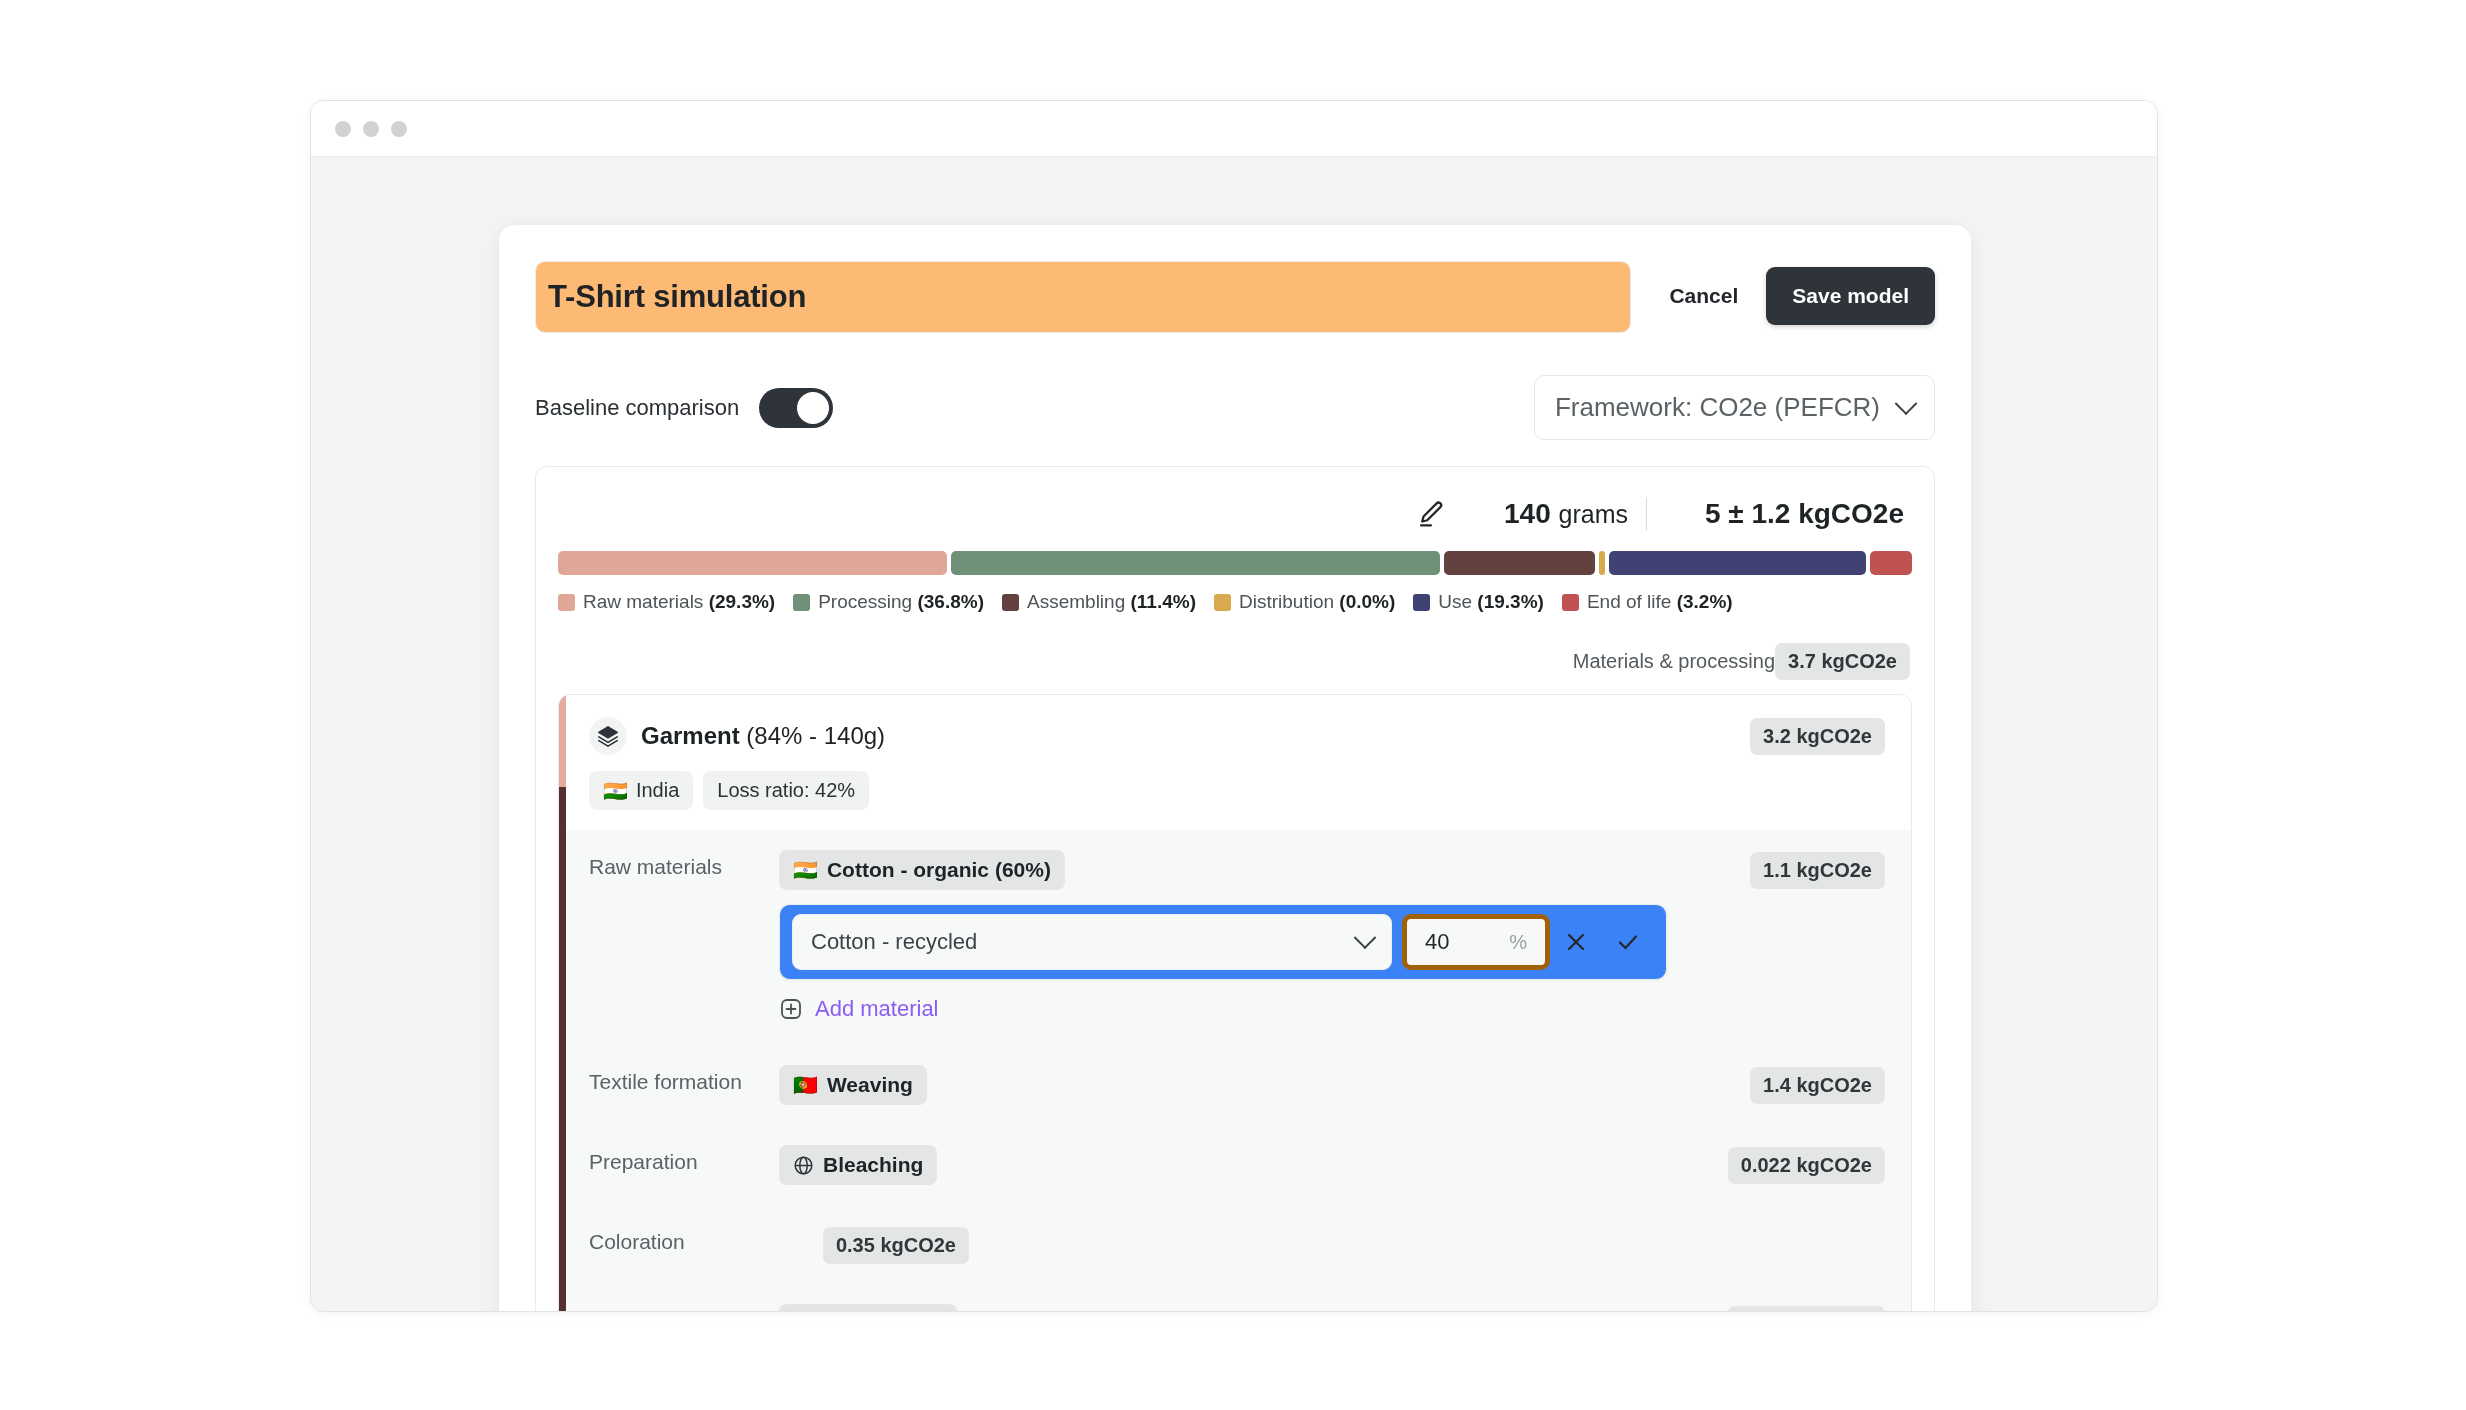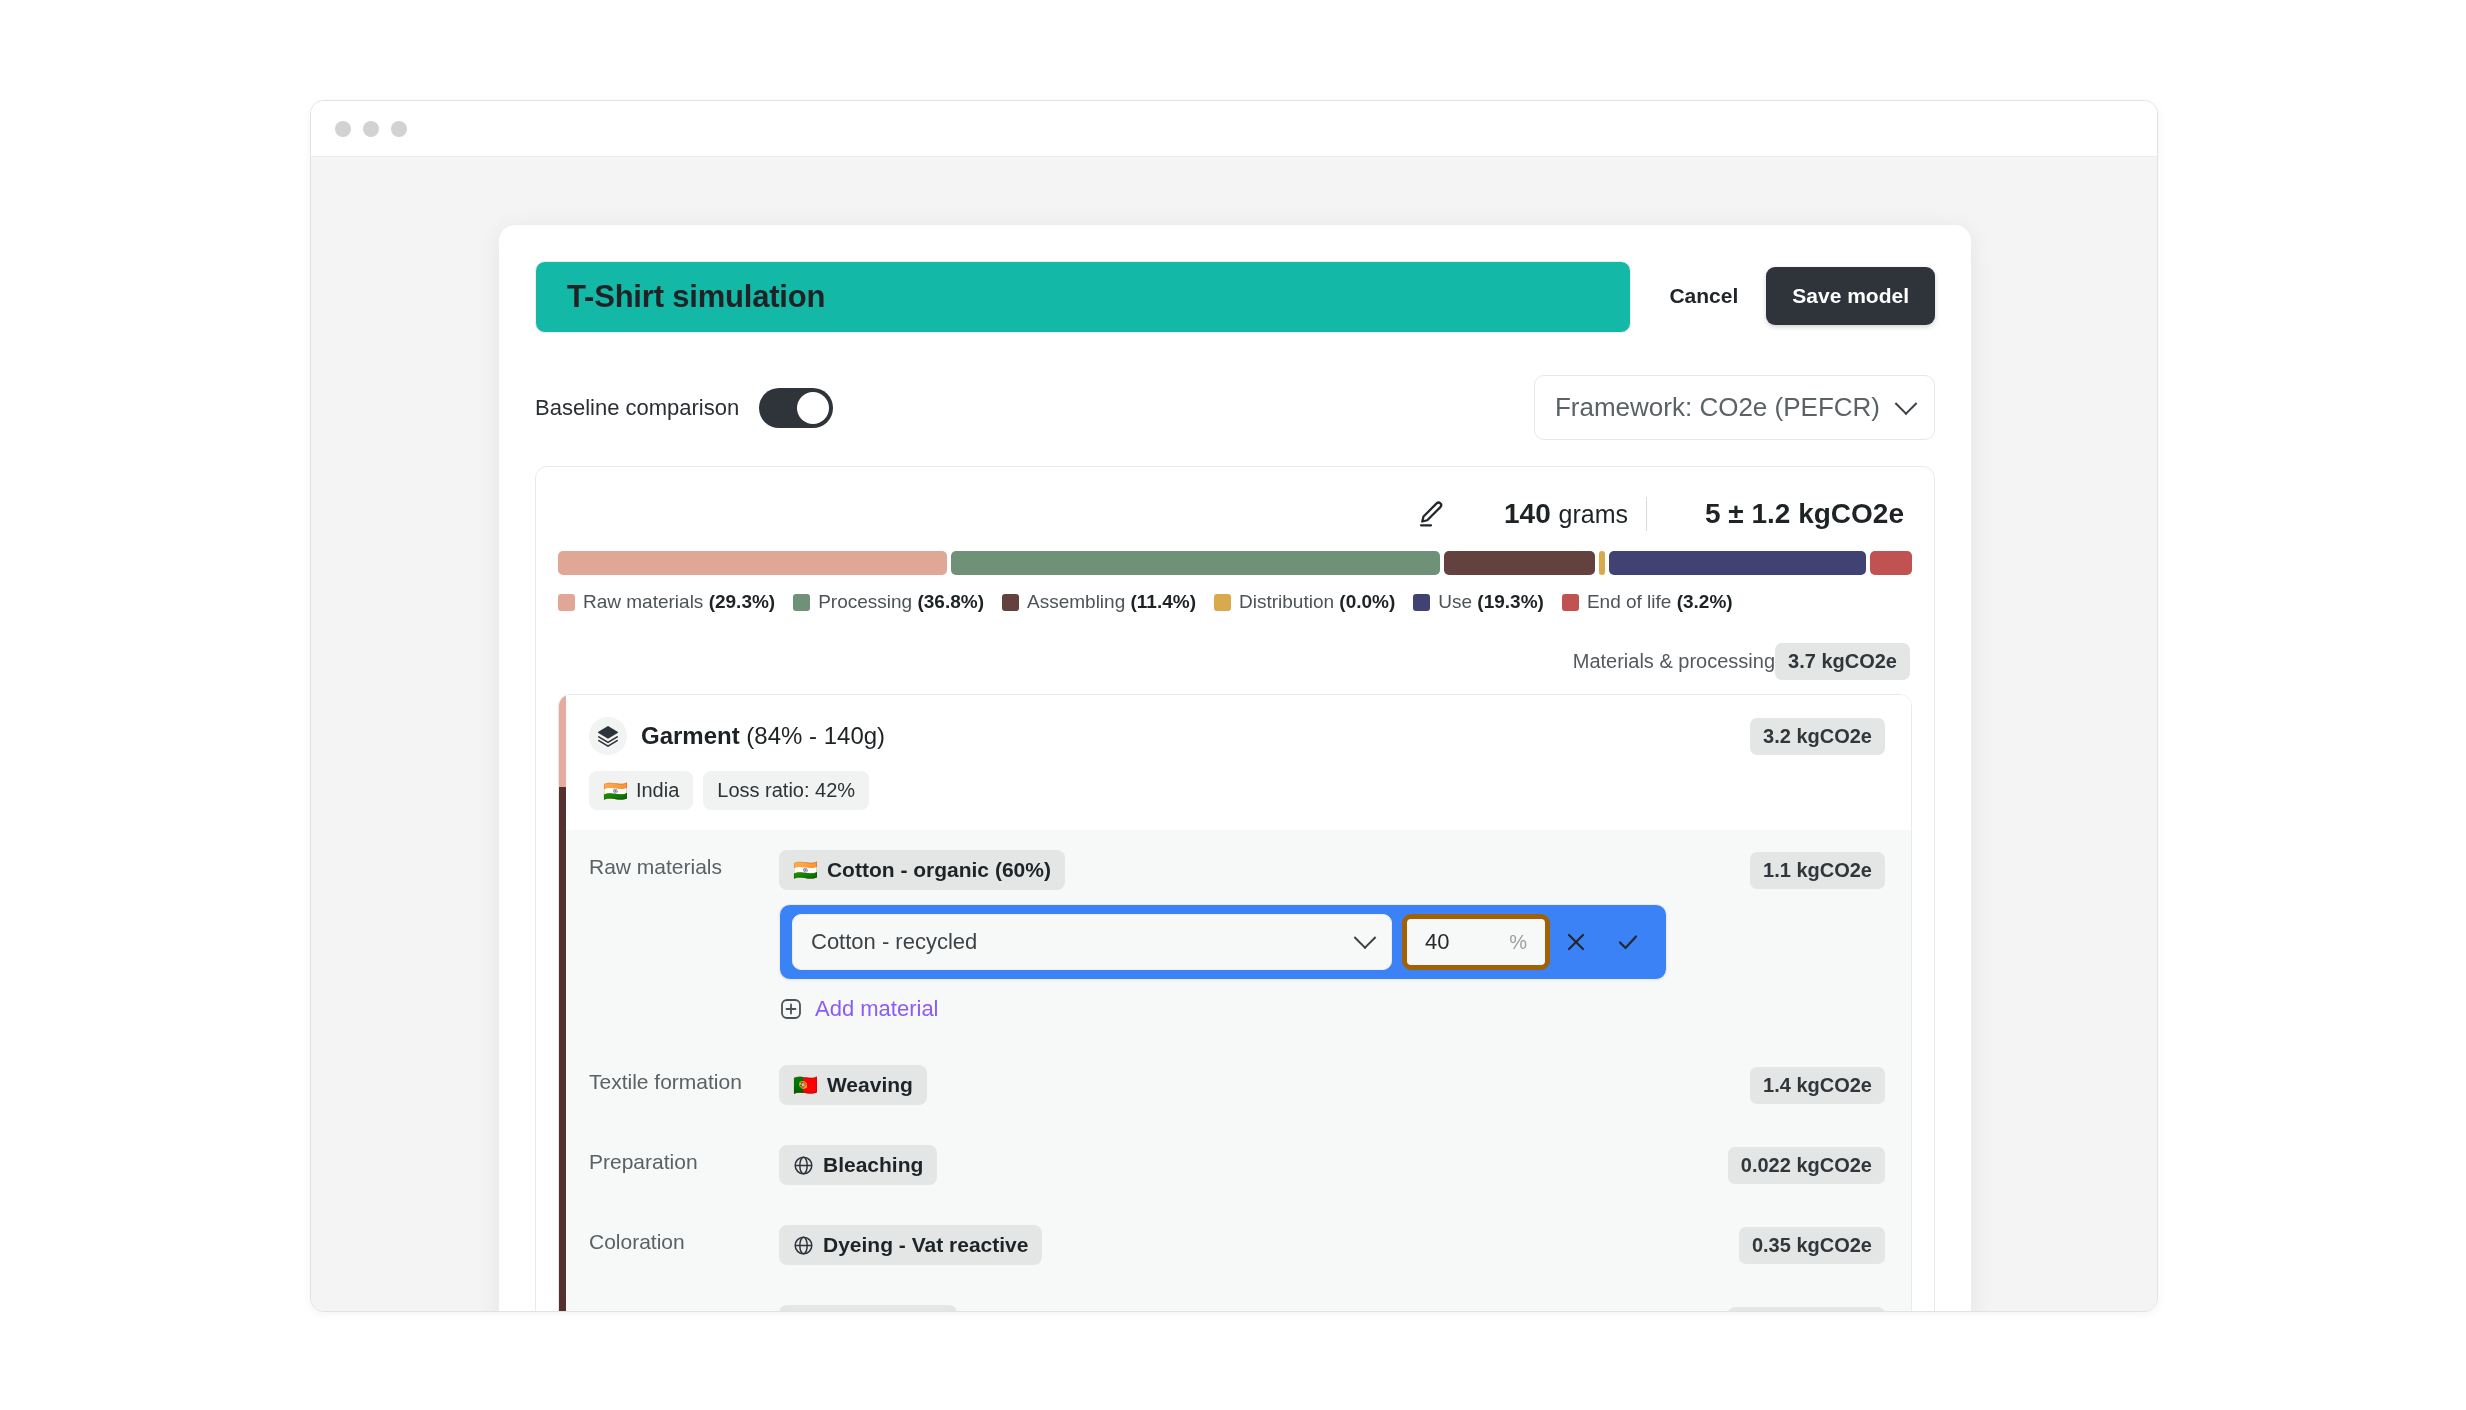--- a/index.html
+++ b/index.html
@@ -53,27 +53,27 @@
     background: #ffffff;
     border-radius: 16px;
     box-shadow: 0 4px 24px rgba(0,0,0,0.07);
     padding: 36px 36px 0 36px;
   }
 
   
   .header-row { display: flex; align-items: flex-start; gap: 20px; }
   .title-field {
     flex: 1;
-    background: #14b8a6;
+    background: #fdba74;
     border: 1px solid #eceeee;
     border-radius: 10px;
     height: 72px;
     display: flex;
     align-items: center;
-    padding: 0 31px;
+    padding: 0 12px;
     font-size: 31px;
     font-weight: 700;
     color: #1f2326;
     letter-spacing: -0.2px;
   }
   .header-actions { display: flex; align-items: center; gap: 10px; padding-top: 6px; }
   .btn-cancel {
     background: transparent; border: none;
     font-family: inherit; font-size: 21px; font-weight: 600;
     color: #22262a; padding: 14px 18px; cursor: pointer;
@@ -424,30 +424,20 @@
                       </svg>
                     </span>
                     <span>Bleaching</span>
                   </span></div>
                 <div class="row-value">
                   <span class="pill-value">0.022 kgCO2e</span>
                 </div>
               </div>
               <div class="data-row">
                 <div class="row-label">Coloration</div>
-                <div class="row-main"><span class="tag">
-                    <span style="display: inline-flex;">
-                      <svg width="21" height="21" viewBox="0 0 24 24" fill="none" stroke="#2e3439" stroke-width="1.7">
-                        <circle cx="12" cy="12" r="9.5"></circle>
-                        <ellipse cx="12" cy="12" rx="4.2" ry="9.5"></ellipse>
-                        <line x1="2.5" y1="12" x2="21.5" y2="12"></line>
-                      </svg>
-                    </span>
-                    <span>Dyeing - Vat reactive</span>
-                  </span></div>
                 <div class="row-value">
                   <span class="pill-value">0.35 kgCO2e</span>
                 </div>
               </div>
               <div class="data-row">
                 <div class="row-label">Finishing</div>
                 <div class="row-main"><span class="tag">
                     <span style="display: inline-flex;">
                       <svg width="21" height="21" viewBox="0 0 24 24" fill="none" stroke="#2e3439" stroke-width="1.7">
                         <circle cx="12" cy="12" r="9.5"></circle>

